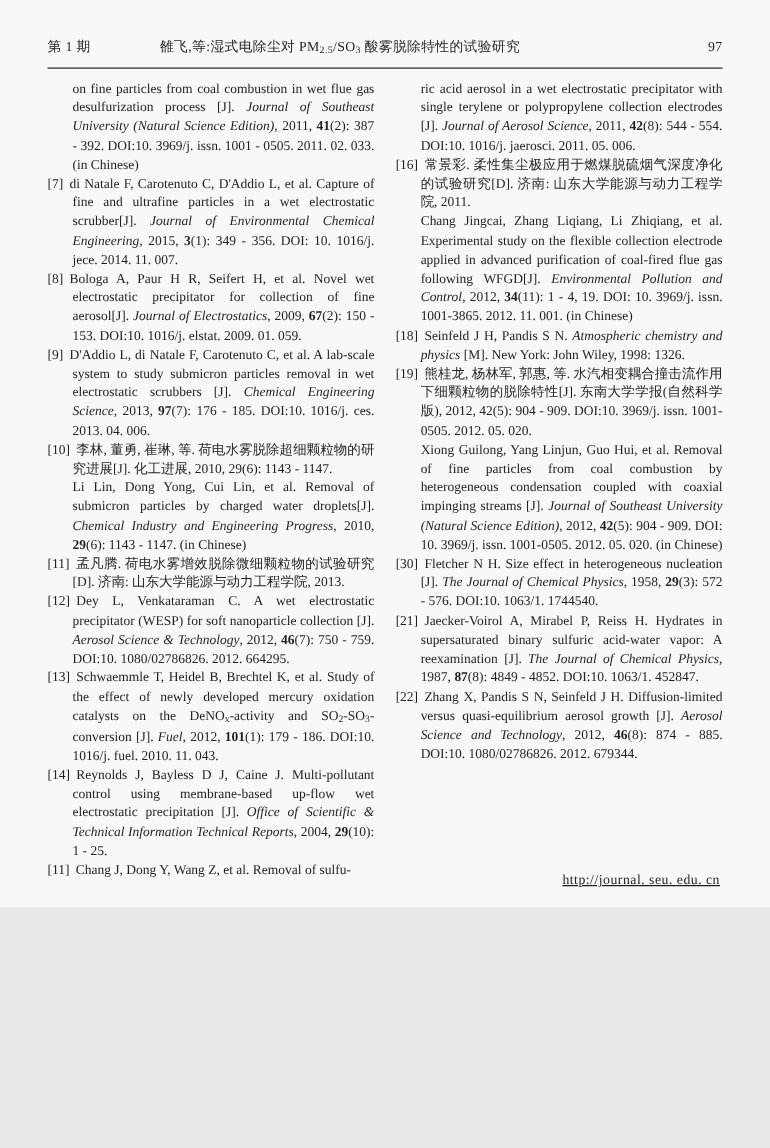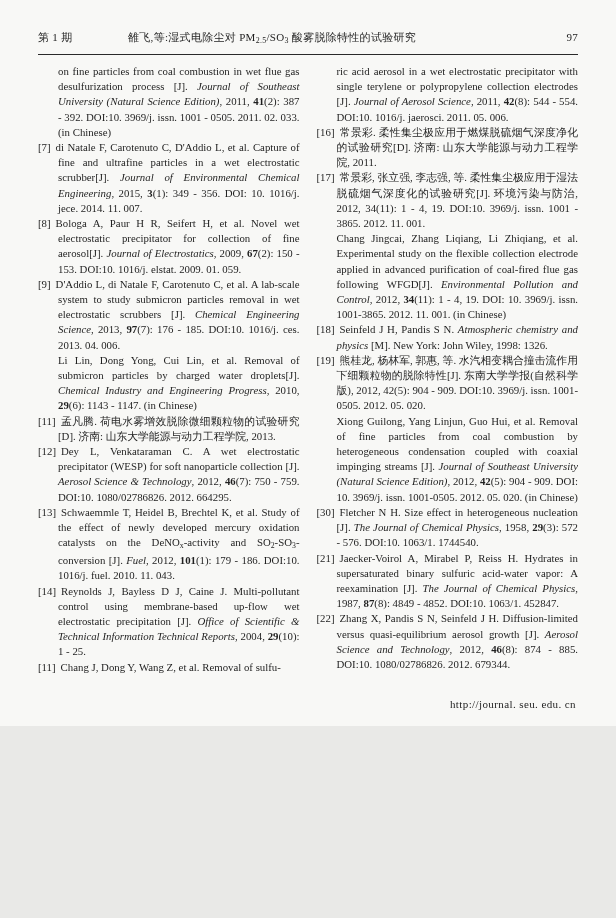--- a/index.html
+++ b/index.html
@@ -47,50 +47,51 @@
   .ref-label { margin-right: 5px; }
   .it { font-style: italic; }
   .bd { font-weight: bold; }
   .sb { font-size: 0.72em; vertical-align: -0.22em; }
   .footer {
     position: absolute;
     right: 40px;
     bottom: 16px;
     font-size: 11px;
     letter-spacing: 0.4px;
+    text-decoration: underline;
   }
 </style>
 </head>
 <body>
 
 <div class="page">
 
   <div class="header">
     <span class="issue">第 1 期</span>
     <span class="rtitle"><span>雒飞,等:湿式电除尘对 PM</span><span class="sb">2.5</span><span>/SO</span><span class="sb">3</span><span> 酸雾脱除特性的试验研究</span></span>
     <span class="pageno">97</span>
   </div>
 
   <div class="content">
     <div class="col">
         <div class="ref-block cont"><span>on fine particles from coal combustion in wet flue gas desulfurization process [J]. </span><span class="it">Journal of Southeast University (Natural Science Edition)</span><span>, 2011, </span><span class="bd">41</span><span>(2): 387 - 392. DOI:10. 3969/j. issn. 1001 - 0505. 2011. 02. 033. (in Chinese)</span></div>
         <div class="ref-block hang"><span class="ref-label">[7]</span><span>di Natale F, Carotenuto C, D'Addio L, et al. Capture of fine and ultrafine particles in a wet electrostatic scrubber[J]. </span><span class="it">Journal of Environmental Chemical Engineering</span><span>, 2015, </span><span class="bd">3</span><span>(1): 349 - 356. DOI: 10. 1016/j. jece. 2014. 11. 007.</span></div>
         <div class="ref-block hang"><span class="ref-label">[8]</span><span>Bologa A, Paur H R, Seifert H, et al. Novel wet electrostatic precipitator for collection of fine aerosol[J]. </span><span class="it">Journal of Electrostatics</span><span>, 2009, </span><span class="bd">67</span><span>(2): 150 - 153. DOI:10. 1016/j. elstat. 2009. 01. 059.</span></div>
         <div class="ref-block hang"><span class="ref-label">[9]</span><span>D'Addio L, di Natale F, Carotenuto C, et al. A lab-scale system to study submicron particles removal in wet electrostatic scrubbers [J]. </span><span class="it">Chemical Engineering Science</span><span>, 2013, </span><span class="bd">97</span><span>(7): 176 - 185. DOI:10. 1016/j. ces. 2013. 04. 006.</span></div>
+        <div class="ref-block hang"><span class="ref-label">[10]</span><span>李林, 董勇, 崔琳, 等. 荷电水雾脱除超细颗粒物的研究进展[J]. 化工进展, 2010, 29(6): 1143 - 1147.</span></div>
         <div class="ref-block cont"><span>Li Lin, Dong Yong, Cui Lin, et al. Removal of submicron particles by charged water droplets[J]. </span><span class="it">Chemical Industry and Engineering Progress</span><span>, 2010, </span><span class="bd">29</span><span>(6): 1143 - 1147. (in Chinese)</span></div>
         <div class="ref-block hang"><span class="ref-label">[11]</span><span>孟凡腾. 荷电水雾增效脱除微细颗粒物的试验研究[D]. 济南: 山东大学能源与动力工程学院, 2013.</span></div>
         <div class="ref-block hang"><span class="ref-label">[12]</span><span>Dey L, Venkataraman C. A wet electrostatic precipitator (WESP) for soft nanoparticle collection [J]. </span><span class="it">Aerosol Science &amp; Technology</span><span>, 2012, </span><span class="bd">46</span><span>(7): 750 - 759. DOI:10. 1080/02786826. 2012. 664295.</span></div>
         <div class="ref-block hang"><span class="ref-label">[13]</span><span>Schwaemmle T, Heidel B, Brechtel K, et al. Study of the effect of newly developed mercury oxidation catalysts on the DeNO</span><span class="sb">x</span><span>-activity and SO</span><span class="sb">2</span><span>-SO</span><span class="sb">3</span><span>-conversion [J]. </span><span class="it">Fuel</span><span>, 2012, </span><span class="bd">101</span><span>(1): 179 - 186. DOI:10. 1016/j. fuel. 2010. 11. 043.</span></div>
         <div class="ref-block hang"><span class="ref-label">[14]</span><span>Reynolds J, Bayless D J, Caine J. Multi-pollutant control using membrane-based up-flow wet electrostatic precipitation [J]. </span><span class="it">Office of Scientific &amp; Technical Information Technical Reports</span><span>, 2004, </span><span class="bd">29</span><span>(10): 1 - 25.</span></div>
         <div class="ref-block hang"><span class="ref-label">[11]</span><span>Chang J, Dong Y, Wang Z, et al. Removal of sulfu-</span></div>
       </div>
     <div class="col">
         <div class="ref-block cont"><span>ric acid aerosol in a wet electrostatic precipitator with single terylene or polypropylene collection electrodes [J]. </span><span class="it">Journal of Aerosol Science</span><span>, 2011, </span><span class="bd">42</span><span>(8): 544 - 554. DOI:10. 1016/j. jaerosci. 2011. 05. 006.</span></div>
         <div class="ref-block hang"><span class="ref-label">[16]</span><span>常景彩. 柔性集尘极应用于燃煤脱硫烟气深度净化的试验研究[D]. 济南: 山东大学能源与动力工程学院, 2011.</span></div>
-        <div class="ref-block hang"><span class="ref-label">[17]</span><span>常景彩, 张立强, 李志强, 等. 柔性集尘极应用于湿法脱硫烟气深度化的试验研究[J]. 环境污染与防治, 2012, 34(11): 1 - 4, 19. DOI:10. 3969/j. issn. 1001 - 3865. 2012. 11. 001.</span></div>
         <div class="ref-block cont"><span>Chang Jingcai, Zhang Liqiang, Li Zhiqiang, et al. Experimental study on the flexible collection electrode applied in advanced purification of coal-fired flue gas following WFGD[J]. </span><span class="it">Environmental Pollution and Control</span><span>, 2012, </span><span class="bd">34</span><span>(11): 1 - 4, 19. DOI: 10. 3969/j. issn. 1001-3865. 2012. 11. 001. (in Chinese)</span></div>
         <div class="ref-block hang"><span class="ref-label">[18]</span><span>Seinfeld J H, Pandis S N. </span><span class="it">Atmospheric chemistry and physics</span><span> [M]. New York: John Wiley, 1998: 1326.</span></div>
         <div class="ref-block hang"><span class="ref-label">[19]</span><span>熊桂龙, 杨林军, 郭惠, 等. 水汽相变耦合撞击流作用下细颗粒物的脱除特性[J]. 东南大学学报(自然科学版), 2012, 42(5): 904 - 909. DOI:10. 3969/j. issn. 1001-0505. 2012. 05. 020.</span></div>
         <div class="ref-block cont"><span>Xiong Guilong, Yang Linjun, Guo Hui, et al. Removal of fine particles from coal combustion by heterogeneous condensation coupled with coaxial impinging streams [J]. </span><span class="it">Journal of Southeast University (Natural Science Edition)</span><span>, 2012, </span><span class="bd">42</span><span>(5): 904 - 909. DOI: 10. 3969/j. issn. 1001-0505. 2012. 05. 020. (in Chinese)</span></div>
         <div class="ref-block hang"><span class="ref-label">[30]</span><span>Fletcher N H. Size effect in heterogeneous nucleation [J]. </span><span class="it">The Journal of Chemical Physics</span><span>, 1958, </span><span class="bd">29</span><span>(3): 572 - 576. DOI:10. 1063/1. 1744540.</span></div>
         <div class="ref-block hang"><span class="ref-label">[21]</span><span>Jaecker-Voirol A, Mirabel P, Reiss H. Hydrates in supersaturated binary sulfuric acid-water vapor: A reexamination [J]. </span><span class="it">The Journal of Chemical Physics</span><span>, 1987, </span><span class="bd">87</span><span>(8): 4849 - 4852. DOI:10. 1063/1. 452847.</span></div>
         <div class="ref-block hang"><span class="ref-label">[22]</span><span>Zhang X, Pandis S N, Seinfeld J H. Diffusion-limited versus quasi-equilibrium aerosol growth [J]. </span><span class="it">Aerosol Science and Technology</span><span>, 2012, </span><span class="bd">46</span><span>(8): 874 - 885. DOI:10. 1080/02786826. 2012. 679344.</span></div>
       </div>
   </div>
 

